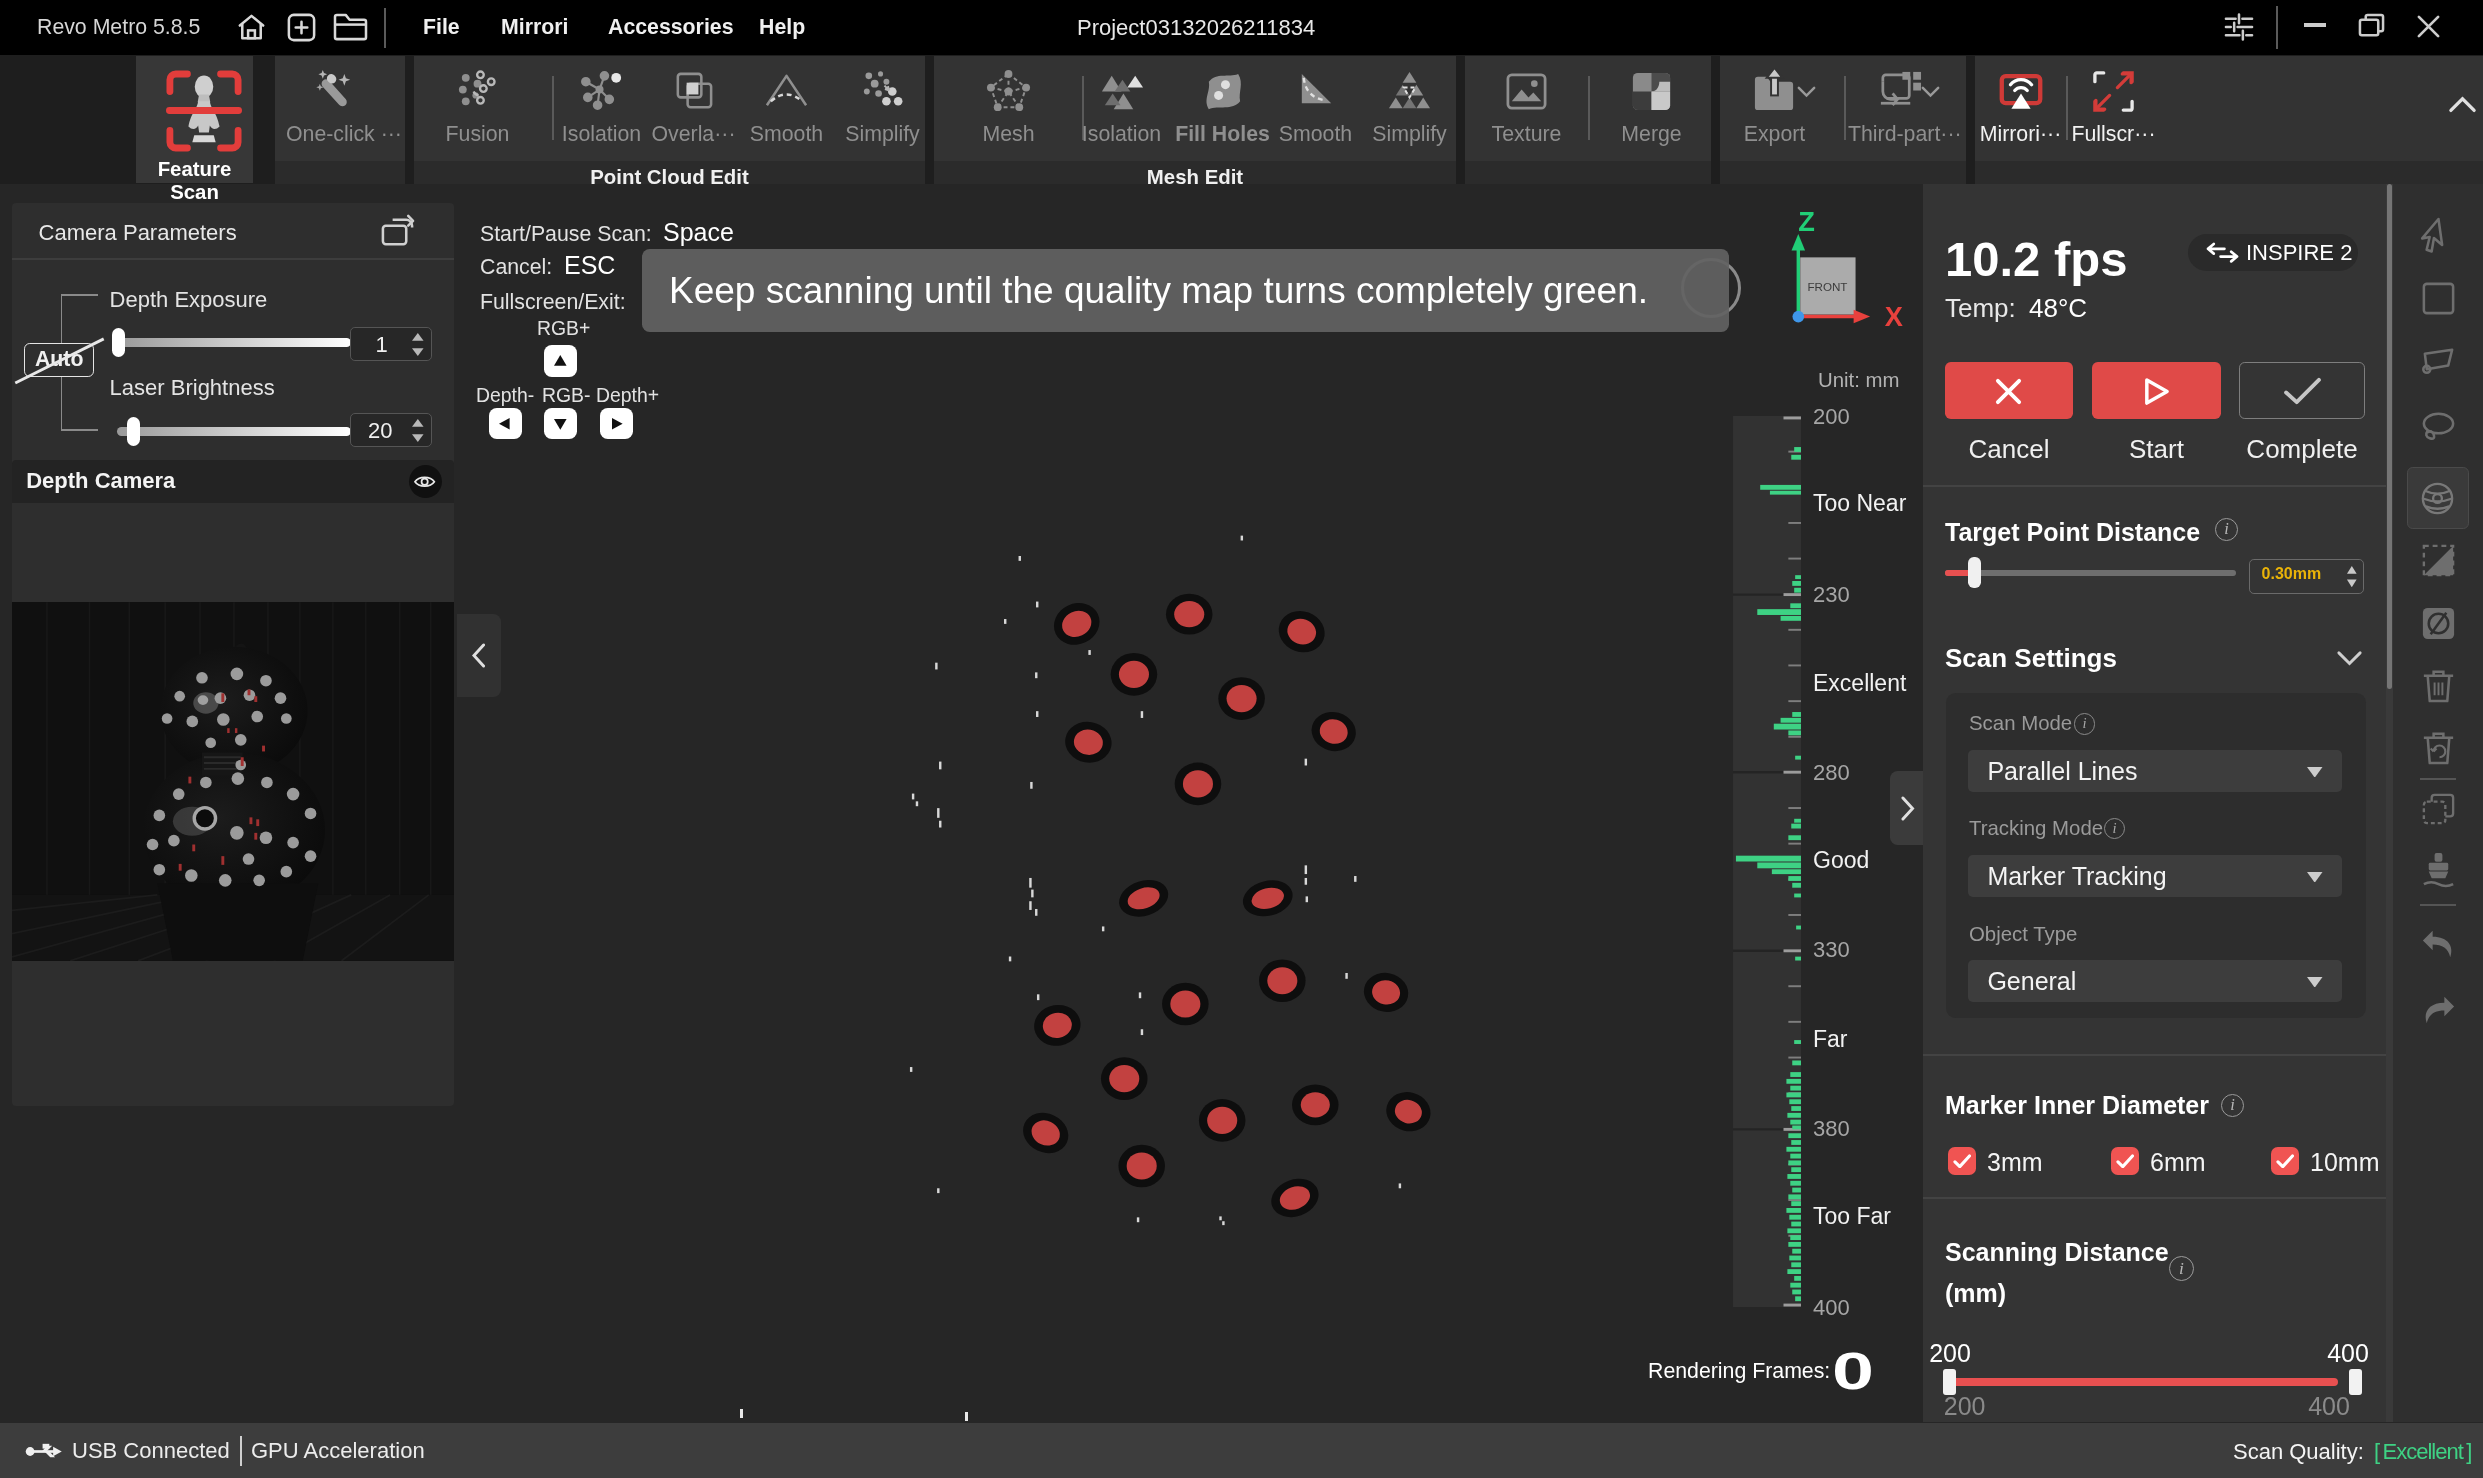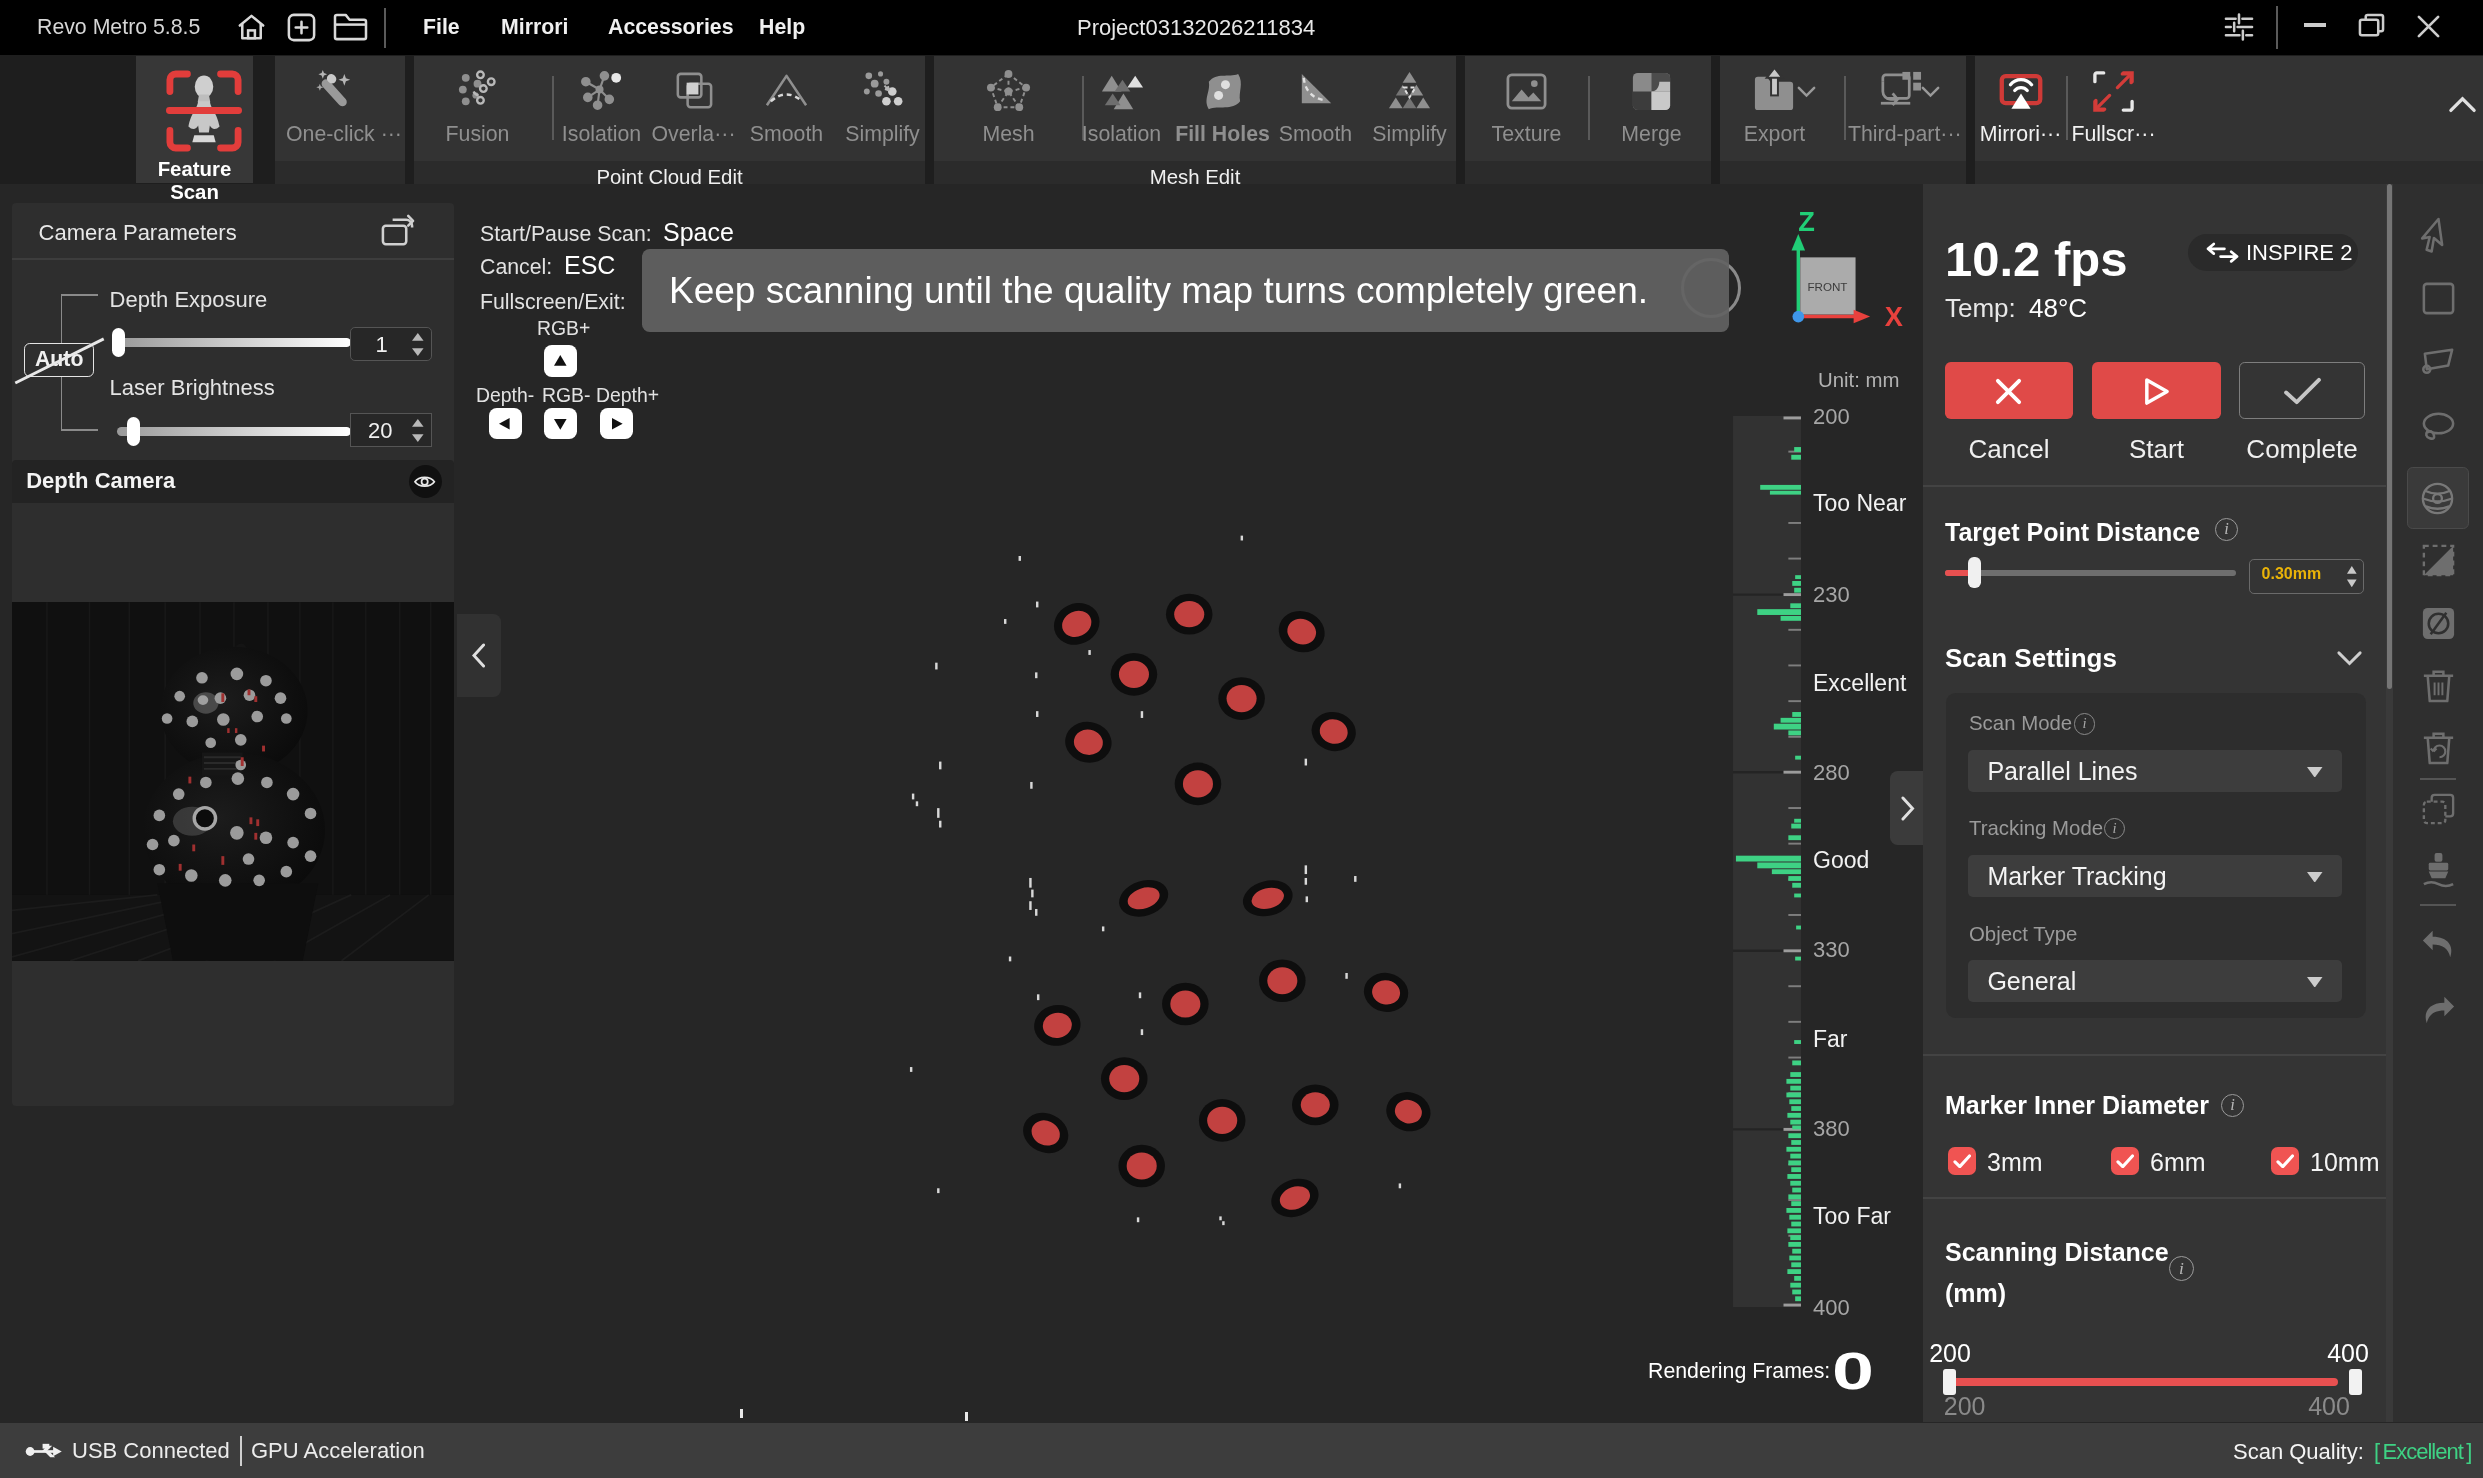--- a/index.html
+++ b/index.html
@@ -8,21 +8,21 @@
   background:#262626; font-family:"Liberation Sans",sans-serif; }
 .abs { position:absolute; }
 
 #titlebar { left:0; top:0; width:2483px; height:55px; background:#000000; color:#e4e4e4; }
 .tb-txt { position:absolute; top:0; height:55px; line-height:55px; white-space:nowrap; }
 
 #ribbon { left:0; top:55px; width:2483px; height:129px; background:#1e1e1e; }
 .rgroup { position:absolute; top:1px; height:105px; background:#333333; }
 .rlabelstrip { position:absolute; top:106px; height:23px; background:#2b2b2b; }
 .rcaption { position:absolute; top:106px; height:23px; line-height:32px; text-align:center;
-  color:#f0f0f0; font-weight:normal; font-size:20.4px; }
+  color:#f0f0f0; font-weight:bold; font-size:20.4px; }
 .tool { position:absolute; top:1px; width:101px; height:105px; text-align:center; }
 .tool .tlabel { position:absolute; top:66px; width:100%; text-align:center; font-size:21.3px; color:#8f8f8f; white-space:nowrap; }
 .tsep { position:absolute; top:21.3px; width:1.9px; height:64px; background:#5a5a5a; }
 
 #leftpanel { left:11.6px; top:203px; width:442px; height:903px; background:#2e2e2e; border-radius:3.9px; }
 #rightpanel { left:1923px; top:184px; width:463px; height:1238px; background:#343434; }
 #righttoolbar { left:2393px; top:184px; width:90px; height:1238px; background:#2f2f2f; }
 #scrollbar { left:2386px; top:184px; width:6.8px; height:1238px; background:#3a3a3a; }
 #scrollthumb { left:2387px; top:184px; width:4.9px; height:505px; background:#757575; border-radius:2.9px; }
 
@@ -646,21 +646,21 @@
       <span style="position:absolute; left:25px; top:3.9px; font-size:22px; color:#f0f0f0;">1</span>
       <svg style="position:absolute; right:5.8px; top:3.9px;" width="13.6" height="25" viewBox="0 0 14 26" fill="#b8b8b8">
         <path d="M7 1 L13 9 H1 Z"></path>
           <path d="M7 25 L13 17 H1 Z"></path>
       </svg>
     </div>
 
     <div class="abs" style="left:98px; top:172px; font-size:22px; color:#e4e4e4;">Laser Brightness</div>
     <div class="abs" style="left:105px; top:224px; width:234px; height:8.7px; border-radius:4.9px; background:linear-gradient(to right,#9a9a9a,#ffffff);"></div>
     <div class="abs" style="left:115px; top:214px; width:13.6px; height:29px; border-radius:6.8px; background:#ffffff;"></div>
-    <div class="abs" style="left:338px; top:210px; width:82px; height:34px; background:#272727; border:1px solid #555; border-radius:0;">
+    <div class="abs" style="left:338px; top:210px; width:82px; height:34px; background:#272727; border:1px solid #555; border-radius:5px;">
       <span style="position:absolute; left:17.5px; top:3.9px; font-size:22px; color:#f0f0f0;">20</span>
       <svg style="position:absolute; right:5.8px; top:3.9px;" width="13.6" height="25" viewBox="0 0 14 26" fill="#b8b8b8">
         <path d="M7 1 L13 9 H1 Z"></path>
           <path d="M7 25 L13 17 H1 Z"></path>
       </svg>
     </div>
 
     <div class="abs" style="left:0; top:257px; width:442px; height:43px; background:#232323; border-radius:3.9px 3.9px 0 0;">
       <span style="position:absolute; left:14.6px; top:7.8px; font-size:22px; font-weight:bold; color:#f4f4f4;">Depth Camera</span>
       <div style="position:absolute; left:397px; top:4.9px; width:33px; height:33px; border-radius:50%; background:#101010;">

